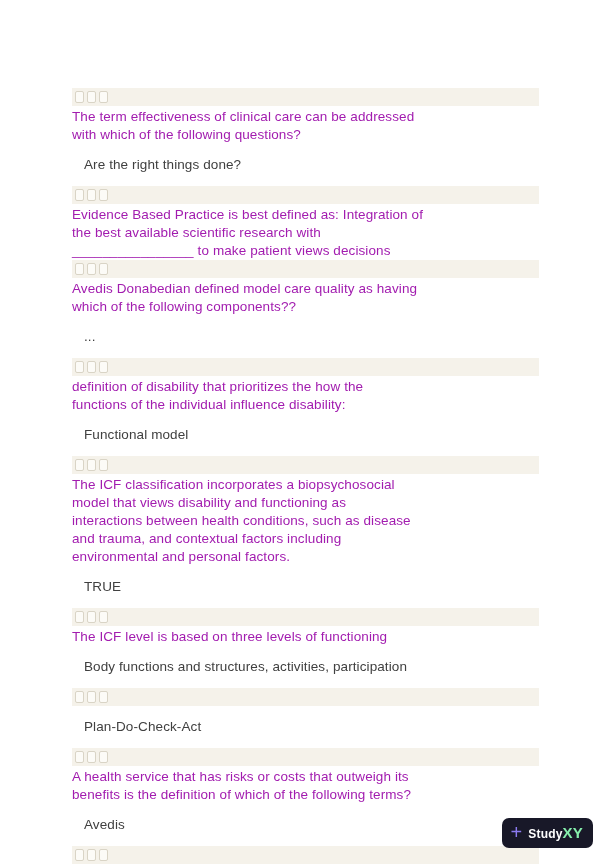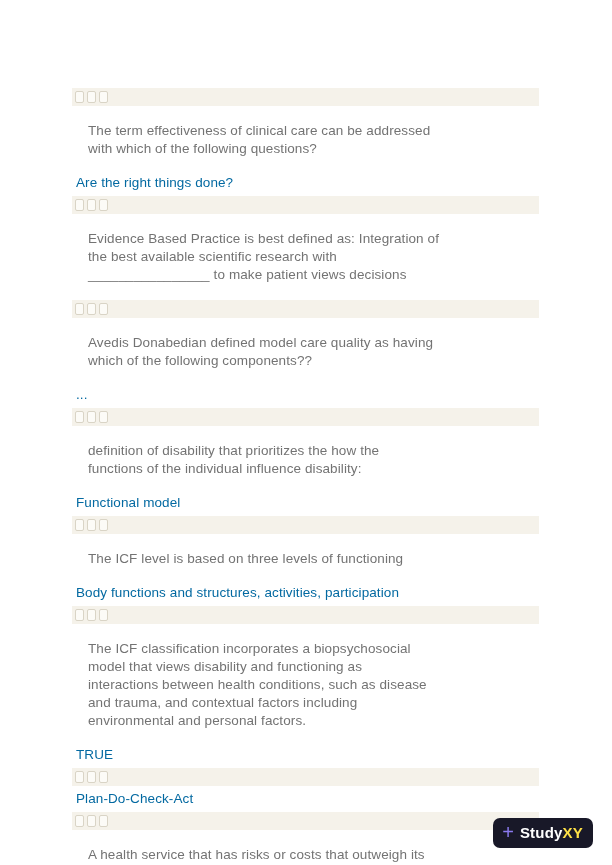--- a/index.html
+++ b/index.html
@@ -30,32 +30,32 @@
   }
   .sq {
     width: 9px;
     height: 12px;
     border: 1px solid #d9d4c6;
     background: #fcfbf7;
     border-radius: 2px;
     box-sizing: border-box;
   }
   .q {
-    margin: 16px;
+    margin: 0;
     font-size: 13.5px;
     line-height: 18px;
-    color: #737373;
+    color: #a21caf;
     white-space: pre-line;
     letter-spacing: 0.1px;
   }
   .a {
-    margin: 4px;
+    margin: 12px;
     font-size: 13.5px;
     line-height: 18px;
-    color: #0369a1;
+    color: #404040;
     white-space: pre-line;
     letter-spacing: 0.1px;
   }
   .logo-badge {
     position: absolute;
     right: 19px;
     bottom: 17px;
     height: 30px;
     background: #181828;
     border-radius: 7px;
@@ -67,29 +67,29 @@
   }
   .logo-plus {
     color: #8b7af0;
     font-size: 20px;
     font-weight: 400;
     line-height: 26px;
     display: inline-block;
     transform: translateY(-1px);
   }
   .logo-text {
-    font-size: 15px;
+    font-size: 12px;
     font-weight: 700;
     color: #ffffff;
     letter-spacing: 0.2px;
   }
   .logo-text-accent {
     font-size: 15px;
     font-weight: 700;
-    color: #fde047;
+    color: #86efac;
     letter-spacing: 0.2px;
   }
 </style>
 </head>
 <body>
 
 <div class="content">
 
     <div class="item">
       <div class="bar">
@@ -134,36 +134,36 @@
 functions of the individual influence disability:</p>
       <p class="a">Functional model</p>
     </div>
 
     <div class="item">
       <div class="bar">
         <span class="sq"></span>
         <span class="sq"></span>
         <span class="sq"></span>
       </div>
-      <p class="q">The ICF level is based on three levels of functioning</p>
-      <p class="a">Body functions and structures, activities, participation</p>
+      <p class="q">The ICF classification incorporates a biopsychosocial
+model that views disability and functioning as
+interactions between health conditions, such as disease
+and trauma, and contextual factors including
+environmental and personal factors.</p>
+      <p class="a">TRUE</p>
     </div>
 
     <div class="item">
       <div class="bar">
         <span class="sq"></span>
         <span class="sq"></span>
         <span class="sq"></span>
       </div>
-      <p class="q">The ICF classification incorporates a biopsychosocial
-model that views disability and functioning as
-interactions between health conditions, such as disease
-and trauma, and contextual factors including
-environmental and personal factors.</p>
-      <p class="a">TRUE</p>
+      <p class="q">The ICF level is based on three levels of functioning</p>
+      <p class="a">Body functions and structures, activities, participation</p>
     </div>
 
     <div class="item">
       <div class="bar">
         <span class="sq"></span>
         <span class="sq"></span>
         <span class="sq"></span>
       </div>
       <p class="a">Plan-Do-Check-Act</p>
     </div>

